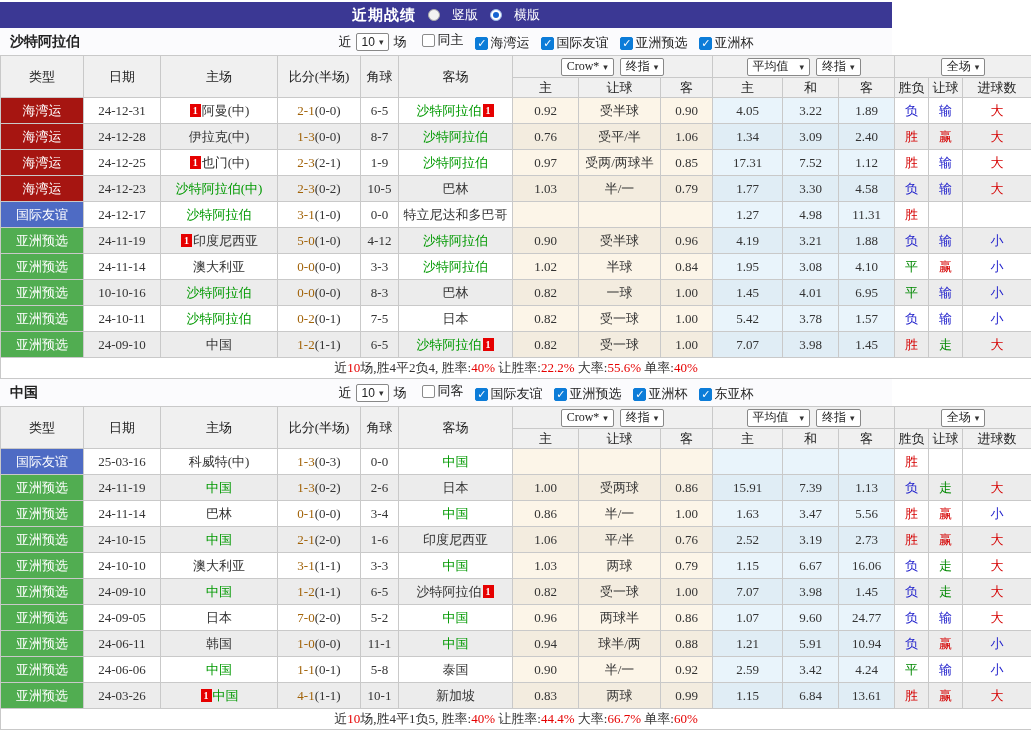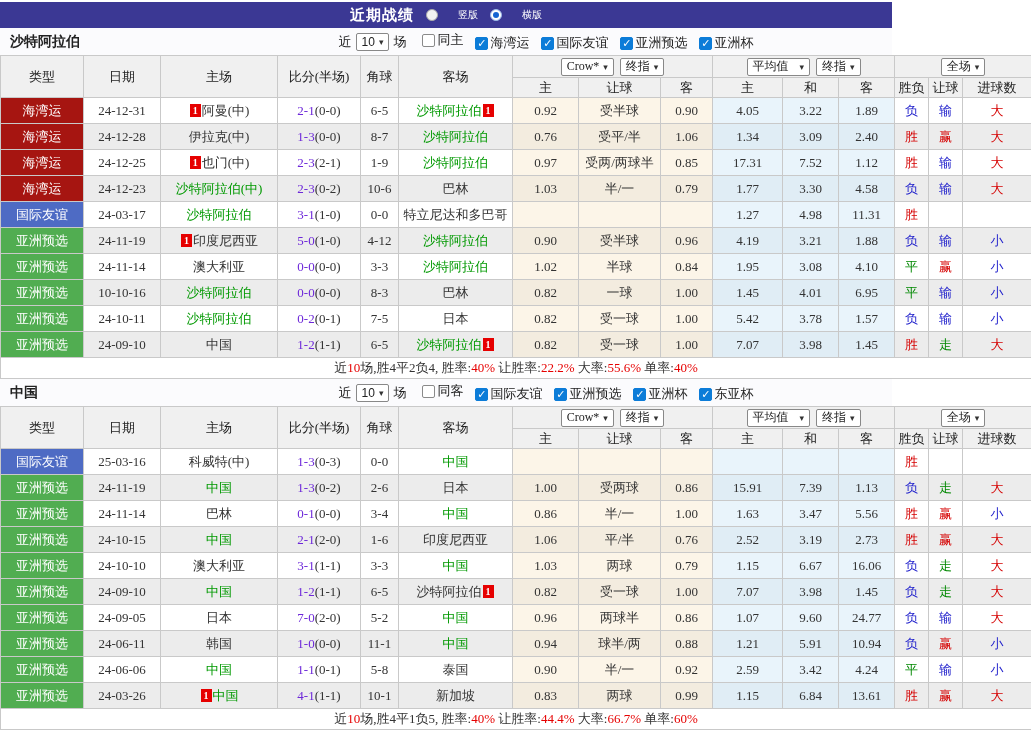--- a/index.html
+++ b/index.html
@@ -2,21 +2,21 @@
 <html><head>
 <meta charset="utf-8">
 <style>
   * { box-sizing: border-box; }
   body { margin:0; background:#fff; font-family:"Liberation Sans","DejaVu Sans",sans-serif; }
   .page { width:892px; }
 
   
   .topbar { margin-top:2px; height:26px; background:#3b3894; display:flex; align-items:center; justify-content:center; gap:12px; color:#fff; }
   .topbar-title { font-weight:bold; font-size:15px; letter-spacing:1px; }
-  .radio-item { display:inline-flex; align-items:center; gap:20px; font-size:10px; cursor:default; }
+  .radio-item { display:inline-flex; align-items:center; gap:12px; font-size:13px; cursor:default; }
   .radio { width:12px; height:12px; border-radius:50%; background:#f2f2f2; border:1px solid #aaa; display:inline-flex; align-items:center; justify-content:center; }
   .radio.checked { background:#fff; border:1px solid #9ab8e8; }
   .radio.checked::after { content:""; width:6px; height:6px; border-radius:50%; background:#1464d2; }
 
   
   .section-head { height:27px; display:flex; align-items:center; background:#fbfbfd; }
   .team-name { width:200px; padding-left:10px; font-weight:bold; font-size:14px; color:#222; }
   .filters { flex:1; display:flex; align-items:center; justify-content:center; font-size:13px; color:#222; }
   .filters > * { margin:0 2px; }
   .select-box { display:inline-flex; align-items:center; gap:4px; background:#fff; border:1px solid #888; border-radius:2px; padding:1px 5px; font-size:12px; height:18px; cursor:default; }
@@ -32,21 +32,21 @@
   .dd-row th { height:22px; }
   .lbl-row th { height:20px; }
   .dd-wrap { display:flex; align-items:center; justify-content:center; gap:6px; }
   tbody td { height:26px; color:#333; }
   tbody tr.alt td.plain { background:#ececec; }
   .type-cell { color:#fff; font-size:13px; }
   td.odds-cell { background:#fcf5e8; }
   tr.alt td.odds-cell { background:#f3ecdf; }
   td.avg-cell { background:#e9f4fb; }
   tr.alt td.avg-cell { background:#e0edf5; }
-  .ft { color:#6d28d9; }
+  .ft { color:#a16207; }
   .ht { color:#333; }
   .tname.self { color:#009900; }
   .badge { display:inline-block; background:#e60000; color:#fff; font-size:10px; font-weight:bold; line-height:13px; padding:0 3px; margin:0 1px; vertical-align:1px; }
   tfoot td.summary { height:21px; background:#fff; font-size:13px; color:#333; border:1px solid #c9c9c9; }
   tfoot .red { color:#e60000; }
 </style>
 </head>
 <body>
 
 <div class="page">
@@ -211,36 +211,36 @@
     <td class="plain res-cell r0" style="color: rgb(213, 0, 0);">胜</td>
     <td class="plain res-cell r1" style="color: rgb(34, 34, 204);">输</td>
     <td class="plain res-cell r2" style="color: rgb(213, 0, 0);">大</td>
   </tr>
 
   <tr class="alt">
     <td class="type-cell" style="background: rgb(166, 21, 17);">海湾运</td>
     <td class="plain date-cell">24-12-23</td>
     <td class="plain team-cell"><span class="tname t-home self">沙特阿拉伯(中)</span></td>
     <td class="plain score-cell"><span class="ft">2-3</span><span class="ht">(0-2)</span></td>
-    <td class="plain corner-cell">10-6</td>
+    <td class="plain corner-cell">10-5</td>
     <td class="plain team-cell"><span class="tname t-away">巴林</span></td>
     <td class="odds-cell o0">1.03</td>
     <td class="odds-cell o1">半/一</td>
     <td class="odds-cell o2">0.79</td>
     <td class="avg-cell a0">1.77</td>
     <td class="avg-cell a1">3.30</td>
     <td class="avg-cell a2">4.58</td>
     <td class="plain res-cell r0" style="color: rgb(34, 34, 204);">负</td>
     <td class="plain res-cell r1" style="color: rgb(34, 34, 204);">输</td>
     <td class="plain res-cell r2" style="color: rgb(213, 0, 0);">大</td>
   </tr>
 
   <tr>
     <td class="type-cell" style="background: rgb(78, 107, 196);">国际友谊</td>
-    <td class="plain date-cell">24-03-17</td>
+    <td class="plain date-cell">24-12-17</td>
     <td class="plain team-cell"><span class="tname t-home self">沙特阿拉伯</span></td>
     <td class="plain score-cell"><span class="ft">3-1</span><span class="ht">(1-0)</span></td>
     <td class="plain corner-cell">0-0</td>
     <td class="plain team-cell"><span class="tname t-away">特立尼达和多巴哥</span></td>
     <td class="odds-cell o0"></td>
     <td class="odds-cell o1"></td>
     <td class="odds-cell o2"></td>
     <td class="avg-cell a0">1.27</td>
     <td class="avg-cell a1">4.98</td>
     <td class="avg-cell a2">11.31</td>

